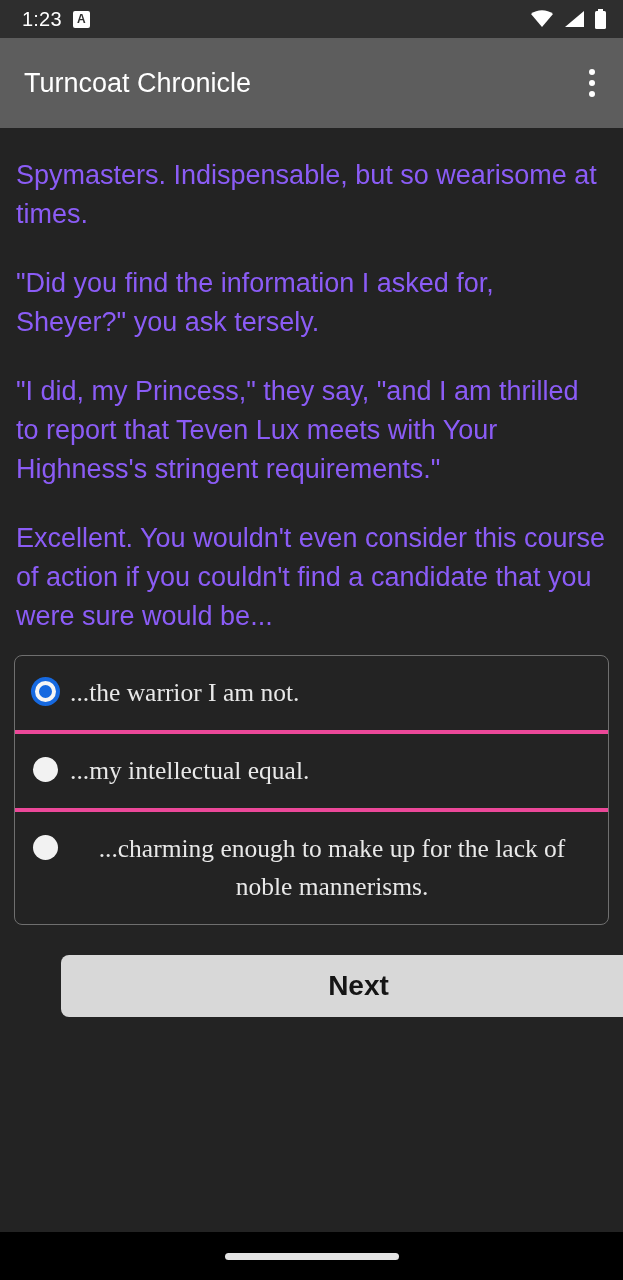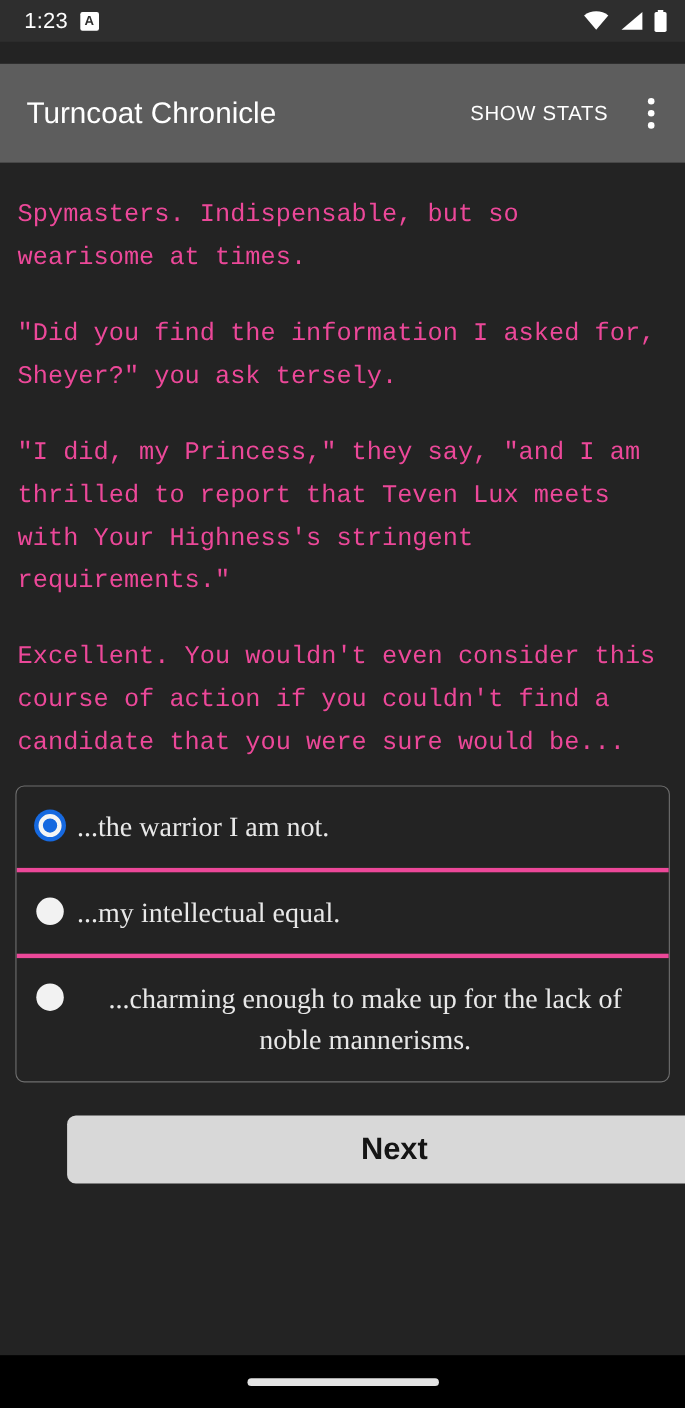--- a/index.html
+++ b/index.html
@@ -70,21 +70,20 @@
 
   
   .app-bar {
     height: 90px;
     background: #5d5d5d;
     display: flex;
     align-items: center;
     padding: 0 8px 0 24px;
     box-sizing: border-box;
     flex: 0 0 auto;
-    margin-top: 20px;
   }
   .app-title {
     color: #ffffff;
     font-size: 27px;
     font-family: "Liberation Sans", sans-serif;
     white-space: nowrap;
     flex: 0 0 auto;
   }
   .app-bar-spacer { flex: 1 1 auto; }
   .show-stats {
@@ -116,23 +115,23 @@
 
   
   .content {
     flex: 1 1 auto;
     background: #232323;
     padding: 28px 14px 0 14px;
     box-sizing: border-box;
     overflow: hidden;
   }
   .story-p {
-    color: #ec4899;
-    font-family: Liberation Mono, monospace;
-    font-size: 23px;
+    color: #8b5cf6;
+    font-family: Liberation Sans, sans-serif;
+    font-size: 27px;
     line-height: 39px;
     margin: 0 0 30px 0;
     padding: 0 2px;
   }
   .story-p:last-of-type { margin-bottom: 0; }
 
   
   .choices {
     margin-top: 19px;
     border: 1px solid #6f6f6f;
@@ -241,21 +240,20 @@
           <rect x="4" y="0" width="5" height="2.5" fill="#ffffff"></rect>
           <rect x="1" y="2" width="11" height="18" rx="1.6" fill="#ffffff"></rect>
         </svg>
       </span>
     </div>
   </div>
 
   <div class="app-bar">
     <div class="app-title">Turncoat Chronicle</div>
     <div class="app-bar-spacer"></div>
-    <div class="show-stats">SHOW STATS</div>
     <div class="overflow-menu">
       <span class="dot"></span>
       <span class="dot"></span>
       <span class="dot"></span>
     </div>
   </div>
 
   <div class="content">
 
     <p class="story-p">Spymasters. Indispensable, but so wearisome at times.</p>

